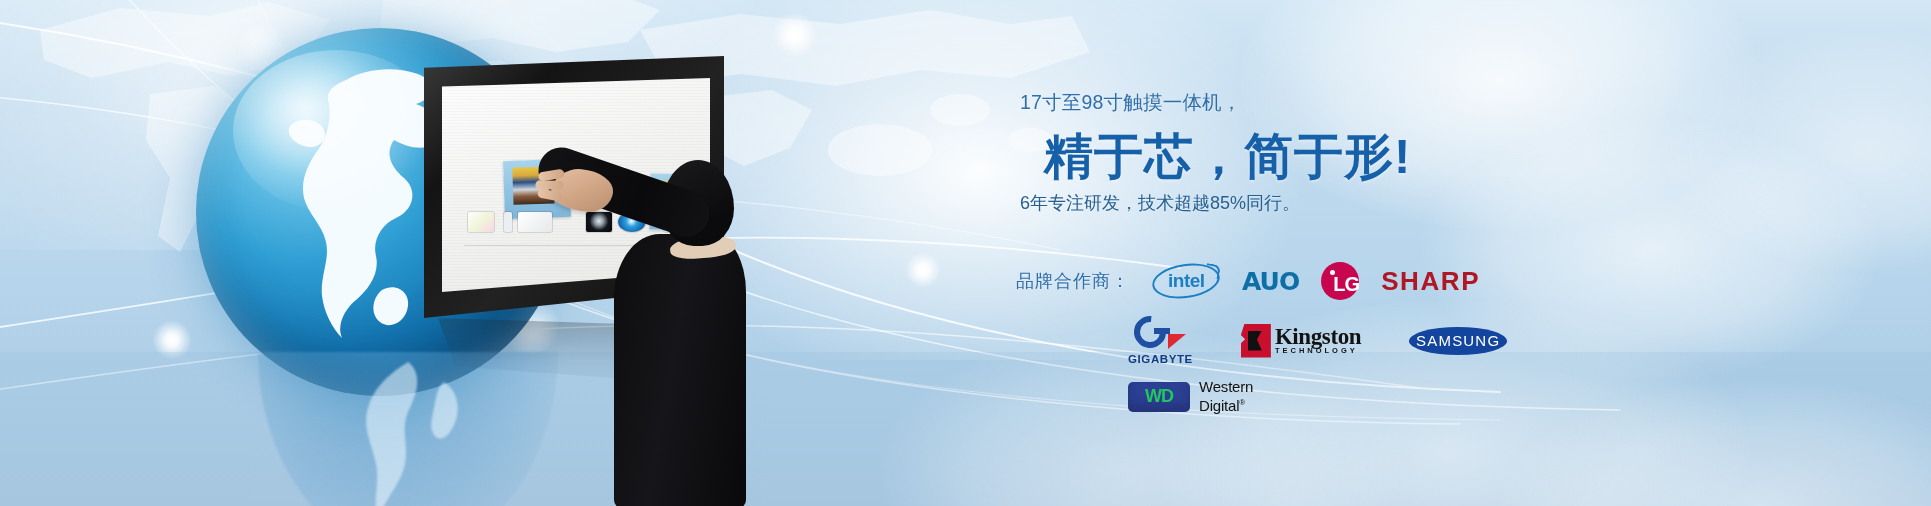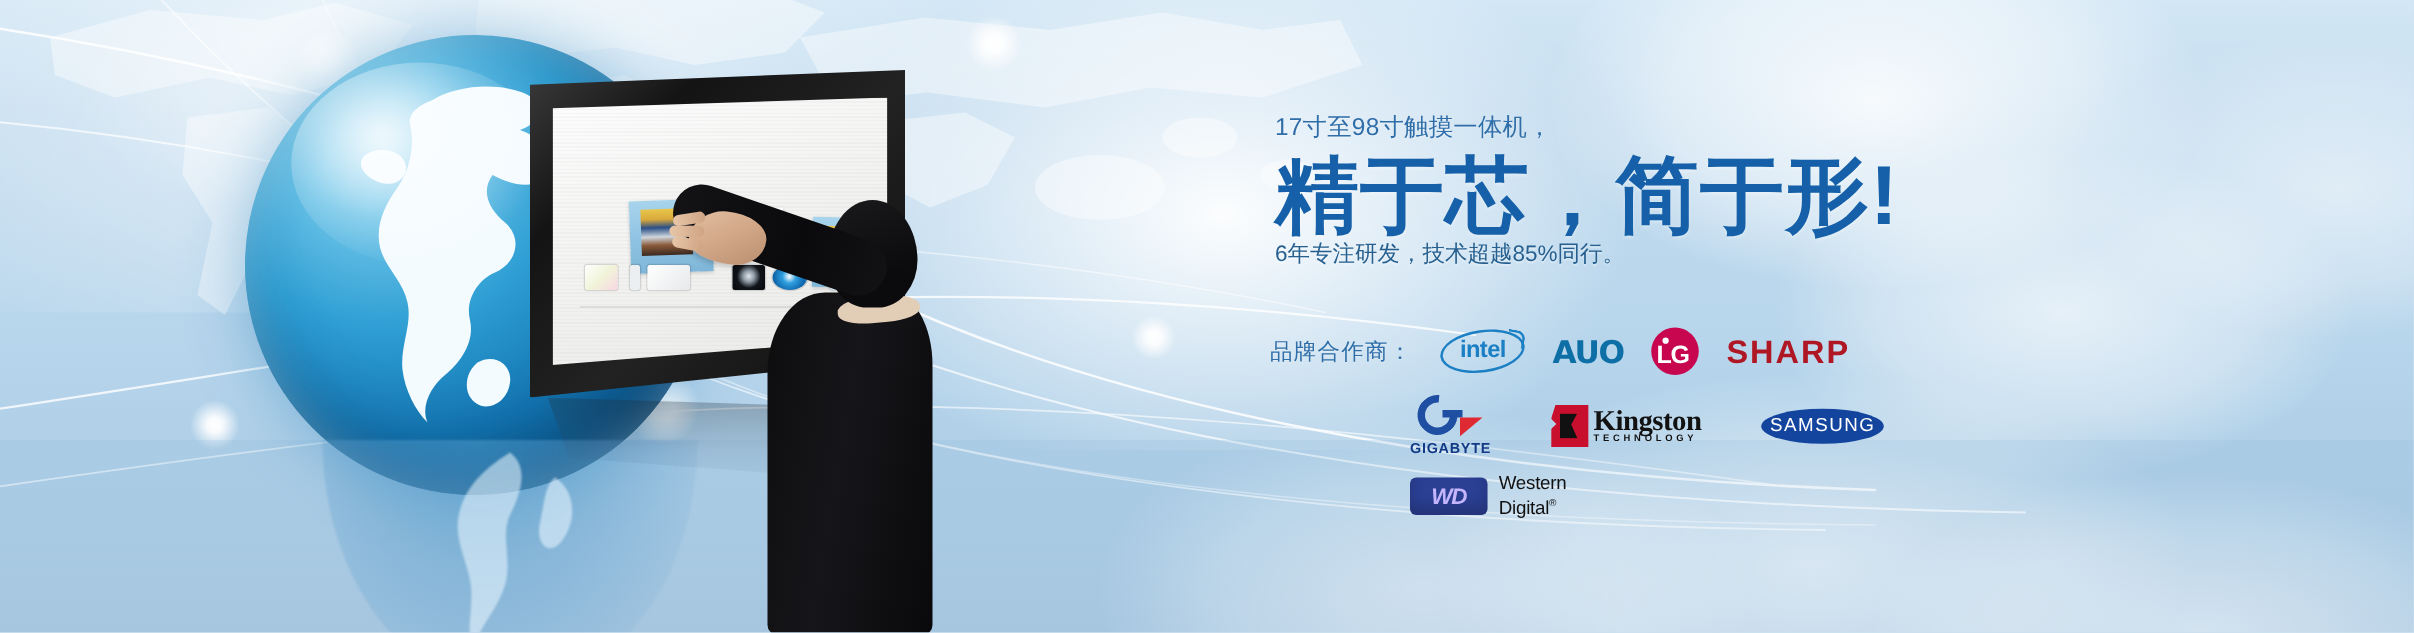--- a/index.html
+++ b/index.html
@@ -191,22 +191,23 @@
   
   .copy{ position:absolute; left:1020px; top:78px; width:760px; }
   .sub-line{
     color:#2f6ea8; font-size:19.5px; line-height:25px; letter-spacing:.2px;
     text-shadow:0 1px 1px rgba(255,255,255,.45);
     margin-top:12px;
   }
   .headline{
     margin-top:13px;
     color:#1560a8;
-    font-size:67px; line-height:57px; font-weight:bold; letter-spacing:1px;
+    font-size:49px; line-height:57px; font-weight:bold; letter-spacing:1px;
     text-shadow:0 2px 3px rgba(255,255,255,.35);
+    margin-left:24px;
   }
   .tagline{
     margin-top:6px;
     color:#27608f; font-size:18px; line-height:25px;
     text-shadow:0 1px 1px rgba(255,255,255,.4);
   }
 
   
   .brands{ position:absolute; left:1016px; top:262px; width:760px; }
   .brand-row{ display:flex; align-items:center; }
@@ -236,21 +237,21 @@
   }
   
   .logo-auo{
     color:#0d6fa5; font-size:25px; font-weight:bold; letter-spacing:-1px;
     font-family:"DejaVu Sans",sans-serif;
   }
   
   .logo-lg{
     position:relative; width:38px; height:38px; border-radius:50%;
     background:#c8054f;
-    display:flex; align-items:flex-end; justify-content:flex-start;
+    display:flex; align-items:flex-end; justify-content:flex-end;
   }
   .logo-lg .lg-txt{
     color:#fff; font-size:20px; font-weight:bold; line-height:30px;
     letter-spacing:-1px; margin-bottom:1px; margin-left:4px;
   }
   .logo-lg .lg-dot{
     position:absolute; left:9px; top:8px; width:5px; height:5px;
     border-radius:50%; background:#fff;
   }
   
@@ -307,21 +308,21 @@
   }
   
   .logo-wd{ display:flex; align-items:center; gap:9px; }
   .wd-mark{
     width:62px; height:30px; border-radius:5px;
     background:#2b3f93;
     display:flex; align-items:center; justify-content:center;
     box-shadow:inset 0 -7px 10px rgba(0,0,0,.18);
   }
   .wd-mark span{
-    color:#c4b5fd; font-size:18px; font-weight:bold; font-style:italic; letter-spacing:-1px;
+    color:#22c55e; font-size:18px; font-weight:bold; letter-spacing:-1px;
   }
   .wd-txt{
     color:#111; font-size:15px; font-weight:normal; line-height:16px; letter-spacing:-.2px;
   }
   .wd-txt sup{ font-size:8px; }
 </style>
 </head>
 <body>
 
 <div id="banner">

